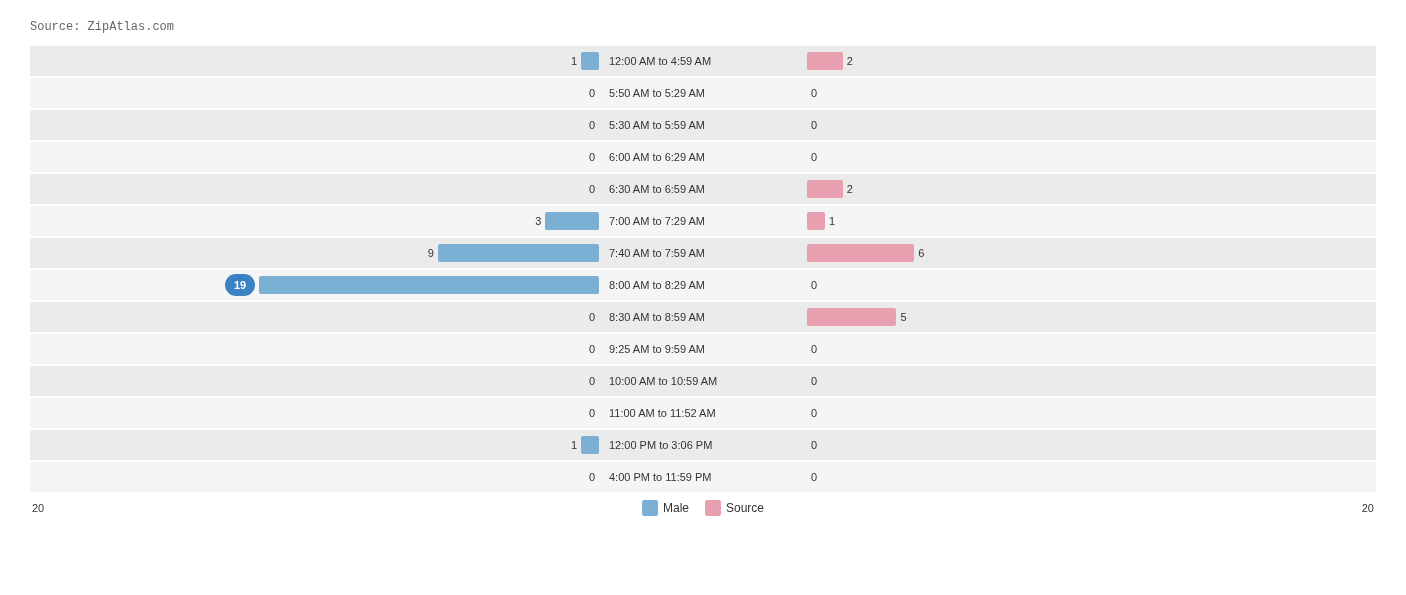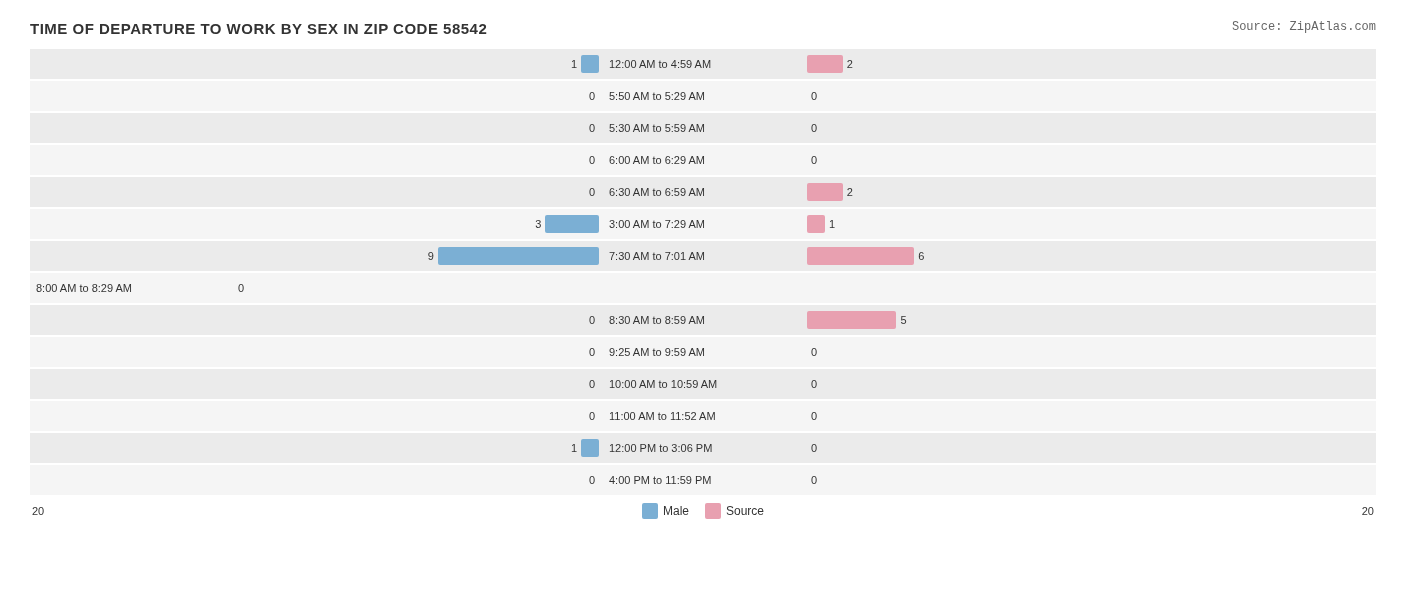--- a/index.html
+++ b/index.html
@@ -131,21 +131,20 @@
     .female-color { background: #e8a0b0; }
 
     
     
   </style>
 </head>
 <body>
 
 <div class="chart-container">
   <div class="chart-header">
-    <div class="chart-title">TIME OF DEPARTURE TO WORK BY SEX IN ZIP CODE 58542</div>
     <div class="chart-source">Source: ZipAtlas.com</div>
   </div>
   <div class="chart-body" id="chart-body">
   <div class="bar-row">
     <div style="flex:1; display:flex; align-items:center; justify-content:flex-end; padding-right:4px;">
       <span class="bar-value-left">1</span>
       <div class="male-bar" style="width:17.894736842105264px;"></div>
     </div>
     <div class="label-center">12:00 AM to 4:59 AM</div>
     <div style="flex:1; display:flex; align-items:center; padding-left:4px;">
@@ -195,38 +194,42 @@
     <div style="flex:1; display:flex; align-items:center; padding-left:4px;">
       <div class="female-bar" style="width:35.78947368421053px;"></div>
       <span class="bar-value-right">2</span>
     </div>
   </div>
       <div class="bar-row">
     <div style="flex:1; display:flex; align-items:center; justify-content:flex-end; padding-right:4px;">
       <span class="bar-value-left">3</span>
       <div class="male-bar" style="width:53.68421052631579px;"></div>
     </div>
-    <div class="label-center">3:00 AM to 7:29 AM</div>
+    <div class="label-center">7:00 AM to 7:29 AM</div>
     <div style="flex:1; display:flex; align-items:center; padding-left:4px;">
       <div class="female-bar" style="width:17.894736842105264px;"></div>
       <span class="bar-value-right">1</span>
     </div>
   </div>
       <div class="bar-row">
     <div style="flex:1; display:flex; align-items:center; justify-content:flex-end; padding-right:4px;">
       <span class="bar-value-left">9</span>
       <div class="male-bar" style="width:161.05263157894737px;"></div>
     </div>
-    <div class="label-center">7:30 AM to 7:01 AM</div>
+    <div class="label-center">7:40 AM to 7:59 AM</div>
     <div style="flex:1; display:flex; align-items:center; padding-left:4px;">
       <div class="female-bar" style="width:107.36842105263158px;"></div>
       <span class="bar-value-right">6</span>
     </div>
   </div>
       <div class="bar-row">
+    <div style="flex:1; display:flex; align-items:center; justify-content:flex-end; padding-right:4px;">
+      <div class="highlighted-male">19</div>
+      <div class="male-bar" style="width:340px; margin-left:4px;"></div>
+    </div>
     <div class="label-center">8:00 AM to 8:29 AM</div>
     <div style="flex:1; display:flex; align-items:center; padding-left:4px;">
       <div class="female-bar" style="width:0px;"></div>
       <span class="zero-value">0</span>
     </div>
   </div>
       <div class="bar-row">
     <div style="flex:1; display:flex; align-items:center; justify-content:flex-end; padding-right:4px;">
       <span class="zero-value">0</span>
       <div class="male-bar" style="width:0px;"></div>

